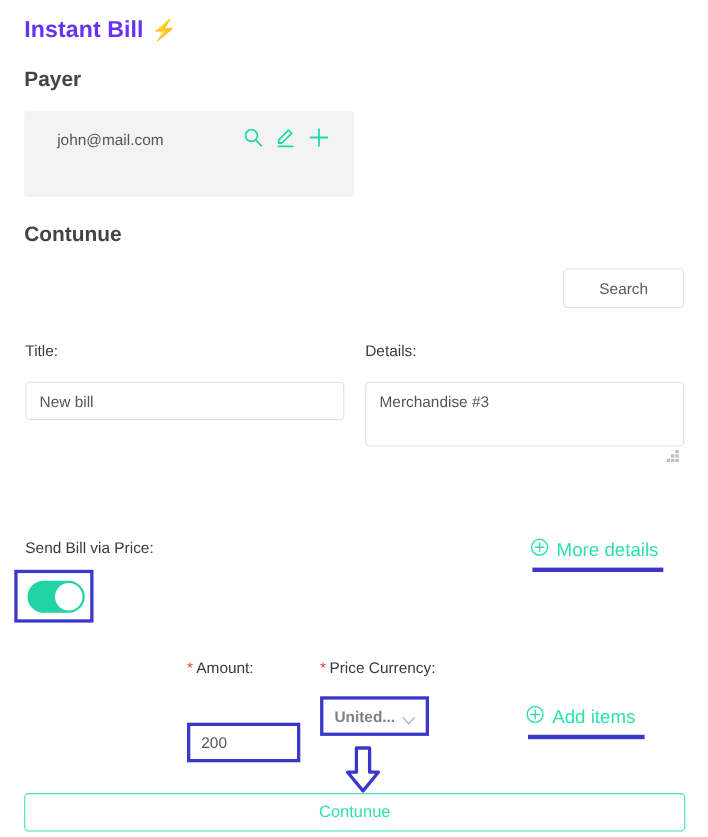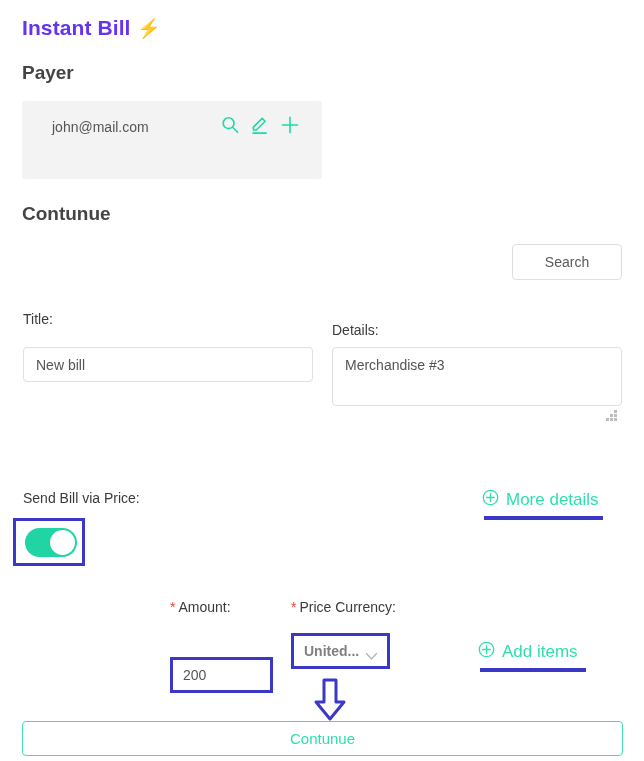--- a/index.html
+++ b/index.html
@@ -98,21 +98,21 @@
   }
 
   
   .field-label {
     position: absolute;
     font-size: 14px;
     color: #3b3b3b;
     white-space: nowrap;
   }
   #title-label   { left: 23px;  top: 311px; }
-  #details-label { left: 332px; top: 311px; margin-top: 11px; }
+  #details-label { left: 332px; top: 311px; }
 
   
   #title-input {
     position: absolute;
     left: 23px;
     top: 347px;
     width: 290px;
     height: 35px;
     border: 1px solid #e0e0e0;
     border-radius: 4px;

